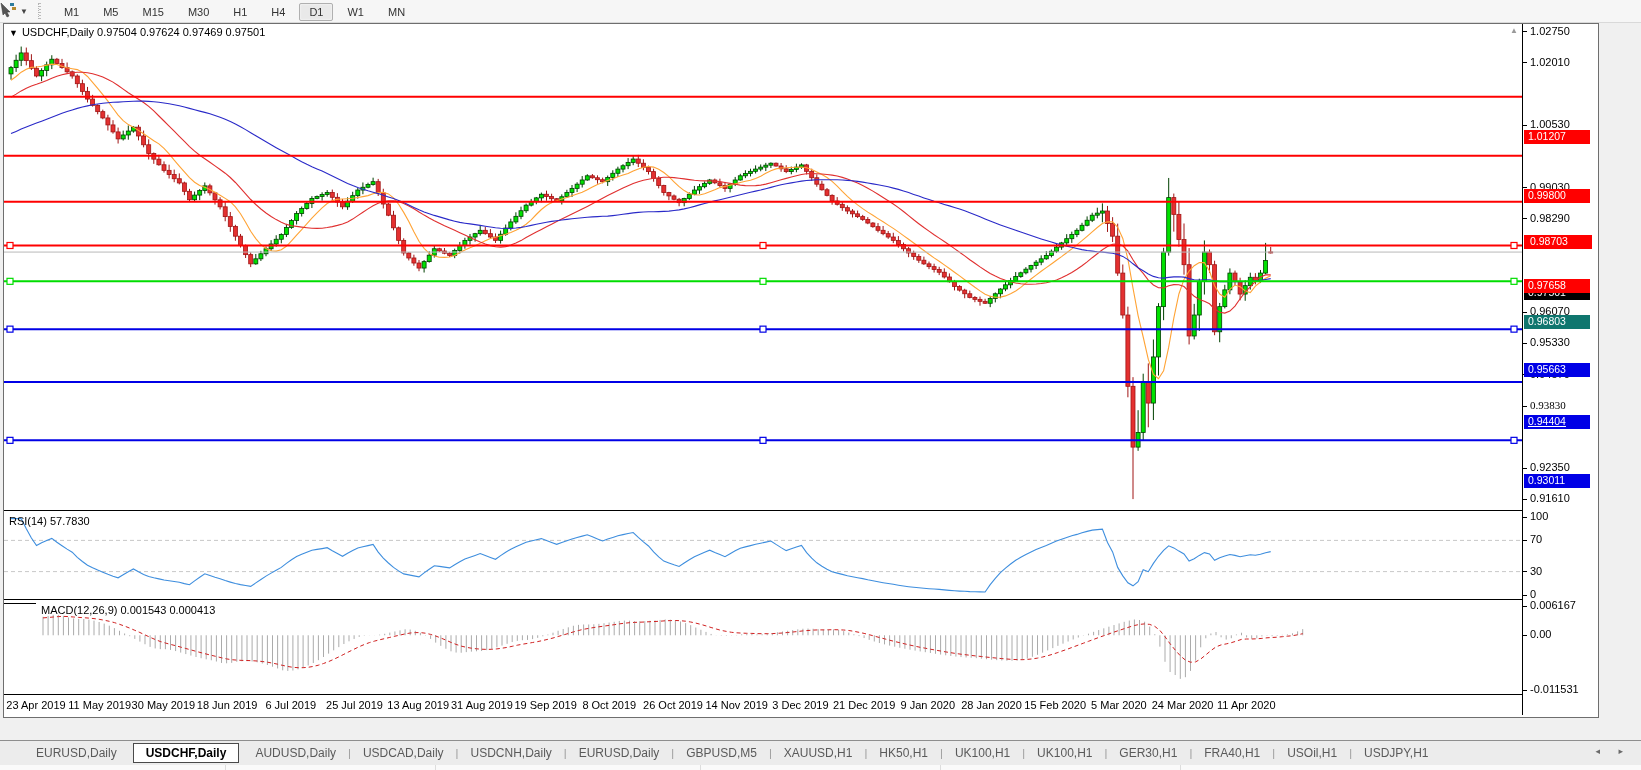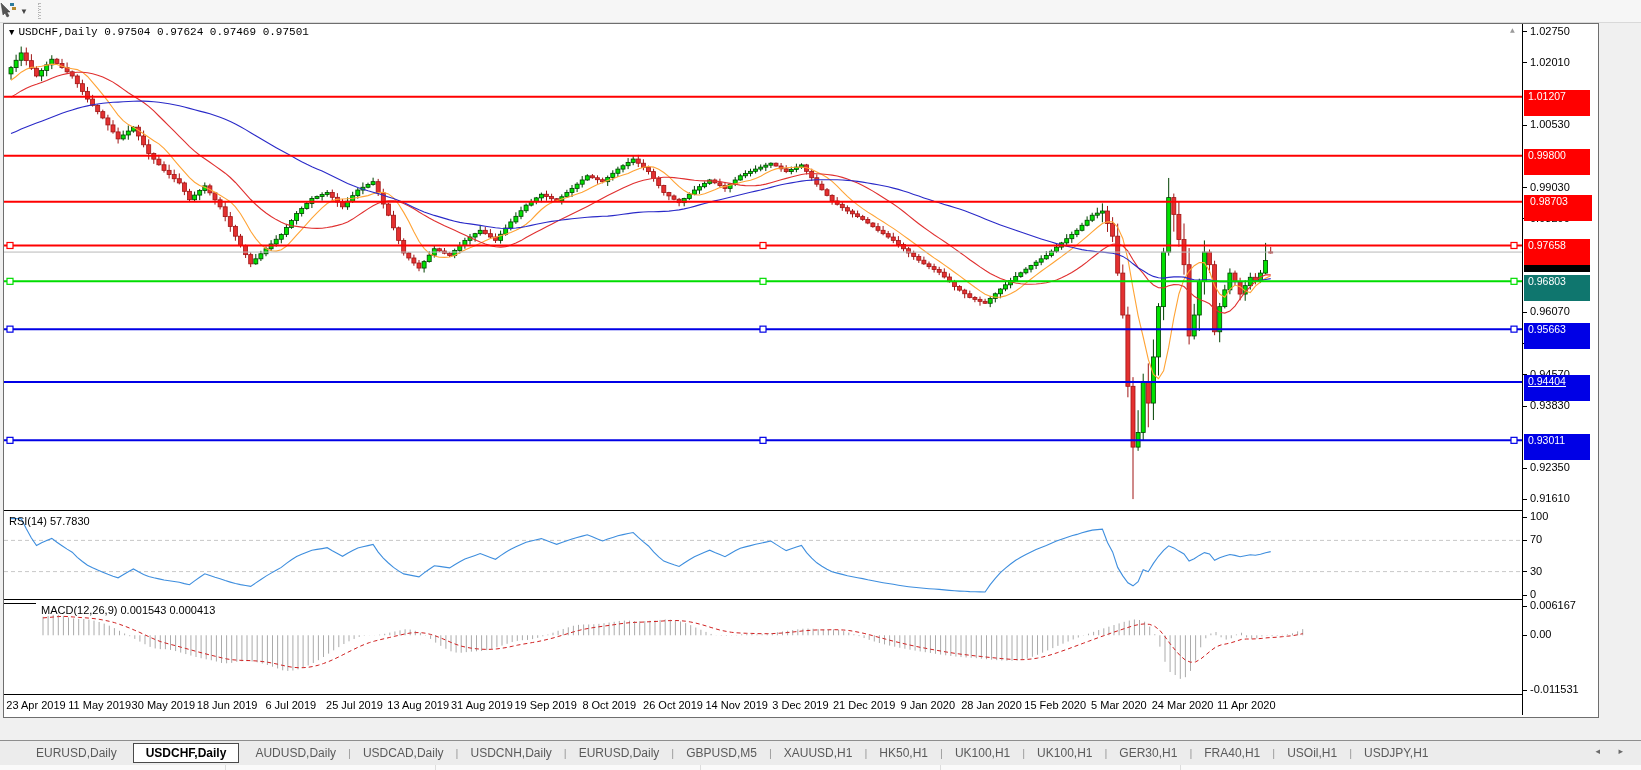--- a/index.html
+++ b/index.html
@@ -13,30 +13,30 @@
   .tool-left{display:flex;align-items:center;padding-left:0;}
   .dd-arrow{font-size:8px;color:#444;margin:0 6px 0 3px;cursor:pointer;}
   .tb-handle{width:5px;height:16px;margin:0 8px 0 4px;background:repeating-linear-gradient(#bbb 0 1px,transparent 1px 3px);background-size:2px 100%;background-repeat:repeat-y;border-left:1px dotted #b5b5b5;}
   .tfbtn{font-size:11px;color:#333;padding:2px 9px;margin:0 2px;border:1px solid transparent;border-radius:2px;cursor:pointer;}
   .tfbtn.active{background:#e9e9e9;border:1px solid #b0b0b0;box-shadow:inset 0 0 2px #fff;}
   
   #chartwin{position:absolute;left:3px;top:23px;width:1594px;height:693px;background:#fff;border:1px solid #6e6e6e;}
   #plotcol{position:absolute;left:0;top:0;width:1518px;height:691px;}
   #axiscol{position:absolute;left:1518px;top:0;width:75px;height:691px;background:#fff;border-left:1px solid #000;}
   .panel{position:absolute;left:0;width:1518px;overflow:hidden;background:#fff;}
-  #main-panel{top:0;height:486px;font-family:Liberation Mono, monospace;}
+  #main-panel{top:0;height:486px;}
   .hsep{position:absolute;left:0;width:1518px;height:3px;background:#fff;border-top:1px solid #000;border-bottom:1px solid #000;}
   #sep1{top:486px;} #rsi-panel{top:489px;height:86px;} #sep2{top:575px;} #macd-panel{top:578px;height:92px;margin-left:32px;}
   #time-axis{position:absolute;left:0;top:670px;width:1518px;height:21px;border-top:1px solid #000;background:#fff;overflow:hidden;}
   .panel-label{position:absolute;left:5px;top:2px;font-size:11px;color:#000;white-space:nowrap;z-index:5;}
   .panel-label .tri{font-size:9px;margin-right:4px;}
   svg{position:absolute;left:0;top:0;}
   .lbl{position:absolute;font-size:11px;color:#000;white-space:nowrap;}
   .tickdash{position:absolute;left:0;width:4px;height:1px;background:#000;}
-  .pbox{position:absolute;left:1px;width:62px;height:26px;line-height:13px;font-size:10.5px;color:#fff;padding-left:4px;z-index:3;}
+  .pbox{position:absolute;left:1px;width:62px;height:14px;line-height:13px;font-size:10.5px;color:#fff;padding-left:4px;z-index:3;margin-top:40px;}
   .datelbl{position:absolute;top:4px;font-size:11px;color:#000;white-space:nowrap;transform:translateX(-50%);}
   #scrollmark{position:absolute;left:1506px;top:2px;font-size:8px;color:#9a9a9a;}
   
   #tabbar{position:absolute;left:0;top:740px;width:1641px;height:25px;background:#ececec;border-top:1px solid #8e8e8e;display:flex;align-items:center;padding-left:26px;box-sizing:border-box;}
   .tab{font-size:12px;color:#5a5a5a;padding:3px 10px;cursor:pointer;white-space:nowrap;}
   .tab.active{background:#fff;border:1px solid #4a4a4a;color:#000;font-weight:bold;padding:2px 12px;margin:0 6px;}
   .tabsep{color:#9a9a9a;font-size:11px;margin:0 2px;}
   #tabarrows{position:absolute;right:10px;top:5px;font-size:9px;color:#6a6a6a;letter-spacing:8px;cursor:pointer;}
   #statusbar{position:absolute;left:0;top:765px;width:1641px;height:5px;background:#fafafa;}
   .statdiv{position:absolute;top:0;width:1px;height:5px;background:#ddd;}
@@ -49,20 +49,21 @@
     <span>
       <svg width="17" height="17" viewBox="0 0 17 17" style="position:static">
         <path d="M1 2 L10 11 L7 11 L9 15 L7 16 L5 12 L3 14 Z" fill="#555" stroke="#333" stroke-width="0.5"></path>
         <rect x="10" y="2" width="4" height="3" fill="#2e7d9e"></rect>
         <rect x="12" y="6" width="4" height="3" fill="#b58a2e"></rect>
       </svg>
     </span>
     <span class="dd-arrow">▼</span>
   </div>
   <div class="tb-handle"></div>
+  <div id="tf-buttons"><span class="tfbtn">M1</span><span class="tfbtn">M5</span><span class="tfbtn">M15</span><span class="tfbtn">M30</span><span class="tfbtn">H1</span><span class="tfbtn">H4</span><span class="tfbtn active">D1</span><span class="tfbtn">W1</span><span class="tfbtn">MN</span></div>
 </div>
 
 <div id="chartwin">
   <div id="plotcol">
     <div id="main-panel" class="panel">
       <div class="panel-label"><span class="tri">▼</span><span>USDCHF,Daily  0.97504 0.97624 0.97469 0.97501</span></div>
       <svg id="main-svg" width="1518" height="486">
           <g>
             <line x1="7" y1="41.95653053094141" x2="7" y2="55.643226824822726" stroke="#004000" stroke-width="1"></line>
             <rect x="5" y="43.61000862812843" width="4" height="6.289905090594644" fill="#00e100" stroke="#004000" stroke-width="0.8"></rect>
@@ -888,21 +889,21 @@
       <div class="lbl" style="left: 7px; top: 156.957px;">0.99030</div>
       <div class="tickdash" style="top: 194.487px;"></div>
       <div class="lbl" style="left: 7px; top: 187.987px;">0.98290</div>
       <div class="tickdash" style="top: 287.578px;"></div>
       <div class="lbl" style="left: 7px; top: 281.078px; text-align: right;">0.96070</div>
       <div class="tickdash" style="top: 318.608px;"></div>
       <div class="lbl" style="left: 7px; top: 312.108px;">0.95330</div>
       <div class="tickdash" style="top: 350.477px;"></div>
       <div class="lbl" style="left: 7px; top: 343.977px;">0.94570</div>
       <div class="tickdash" style="top: 381.507px;"></div>
-      <div class="lbl" style="left: 7px; top: 375.007px;">0.93830</div>
+      <div class="lbl" style="left: 7px; top: 375.007px; font-family: Liberation Serif, serif;">0.93830</div>
       <div class="tickdash" style="top: 443.567px;"></div>
       <div class="lbl" style="left: 7px; top: 437.067px;">0.92350</div>
       <div class="tickdash" style="top: 474.597px;"></div>
       <div class="lbl" style="left: 7px; top: 468.097px;">0.91610</div>
       <div class="pbox" style="top: 221.572px; background: rgb(0, 0, 0); z-index: 2;">0.97501</div>
       <div class="pbox" style="top: 66.1694px; background: rgb(255, 0, 0);">1.01207</div>
       <div class="pbox" style="top: 125.169px; background: rgb(255, 0, 0);">0.99800</div>
       <div class="pbox" style="top: 171.169px; background: rgb(255, 0, 0); padding-left: 6px;">0.98703</div>
       <div class="pbox" style="top: 214.989px; background: rgb(255, 0, 0);">0.97658</div>
       <div class="pbox" style="top: 250.841px; background: #0f766e;">0.96803</div>

